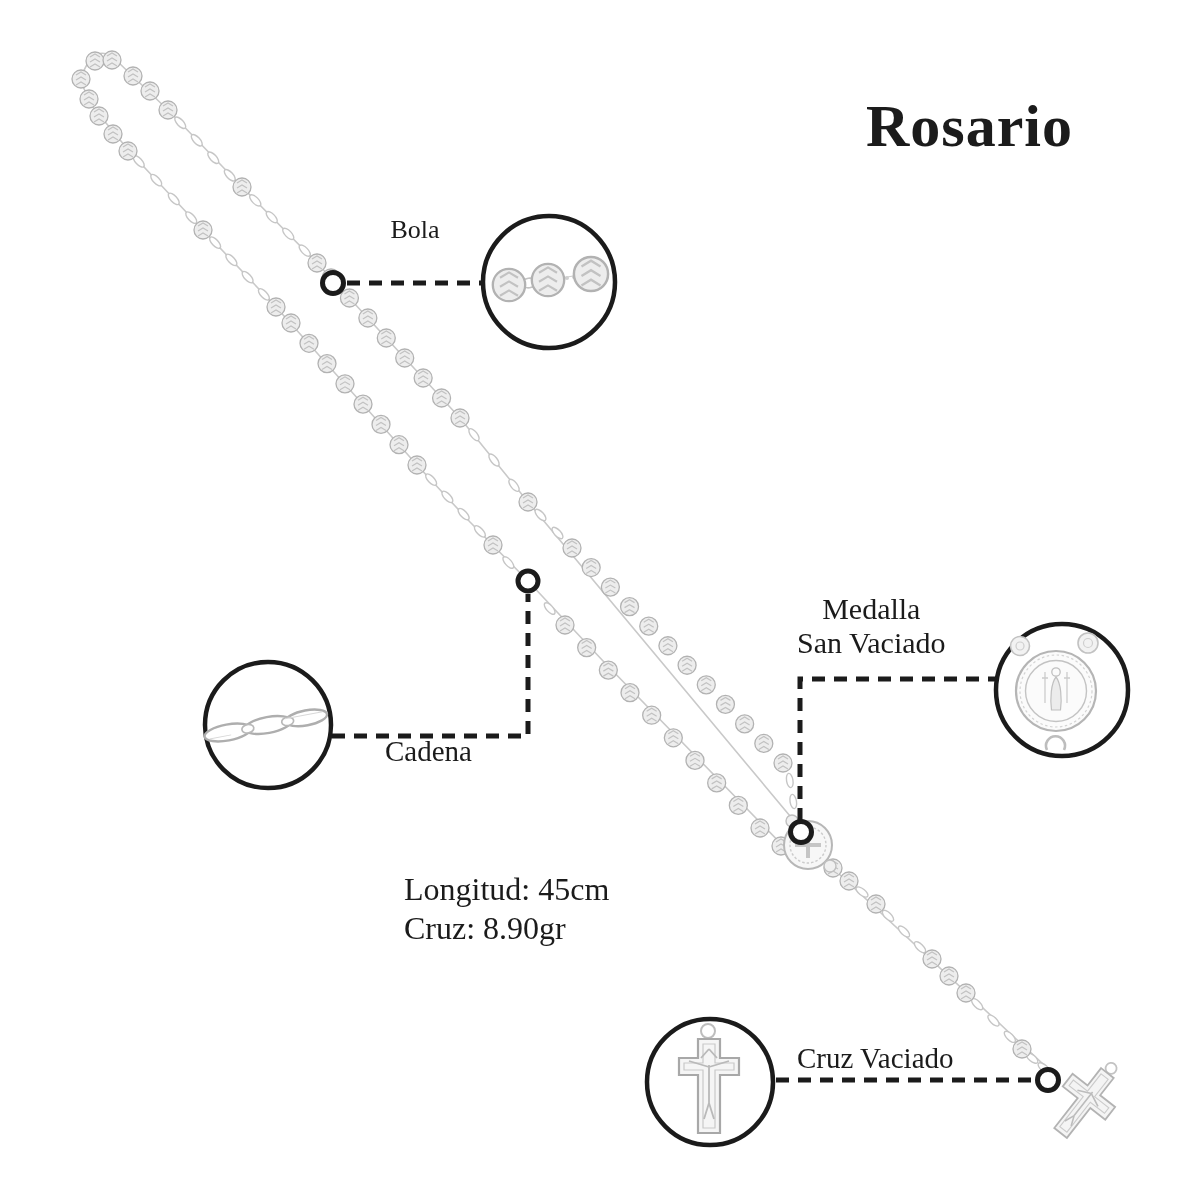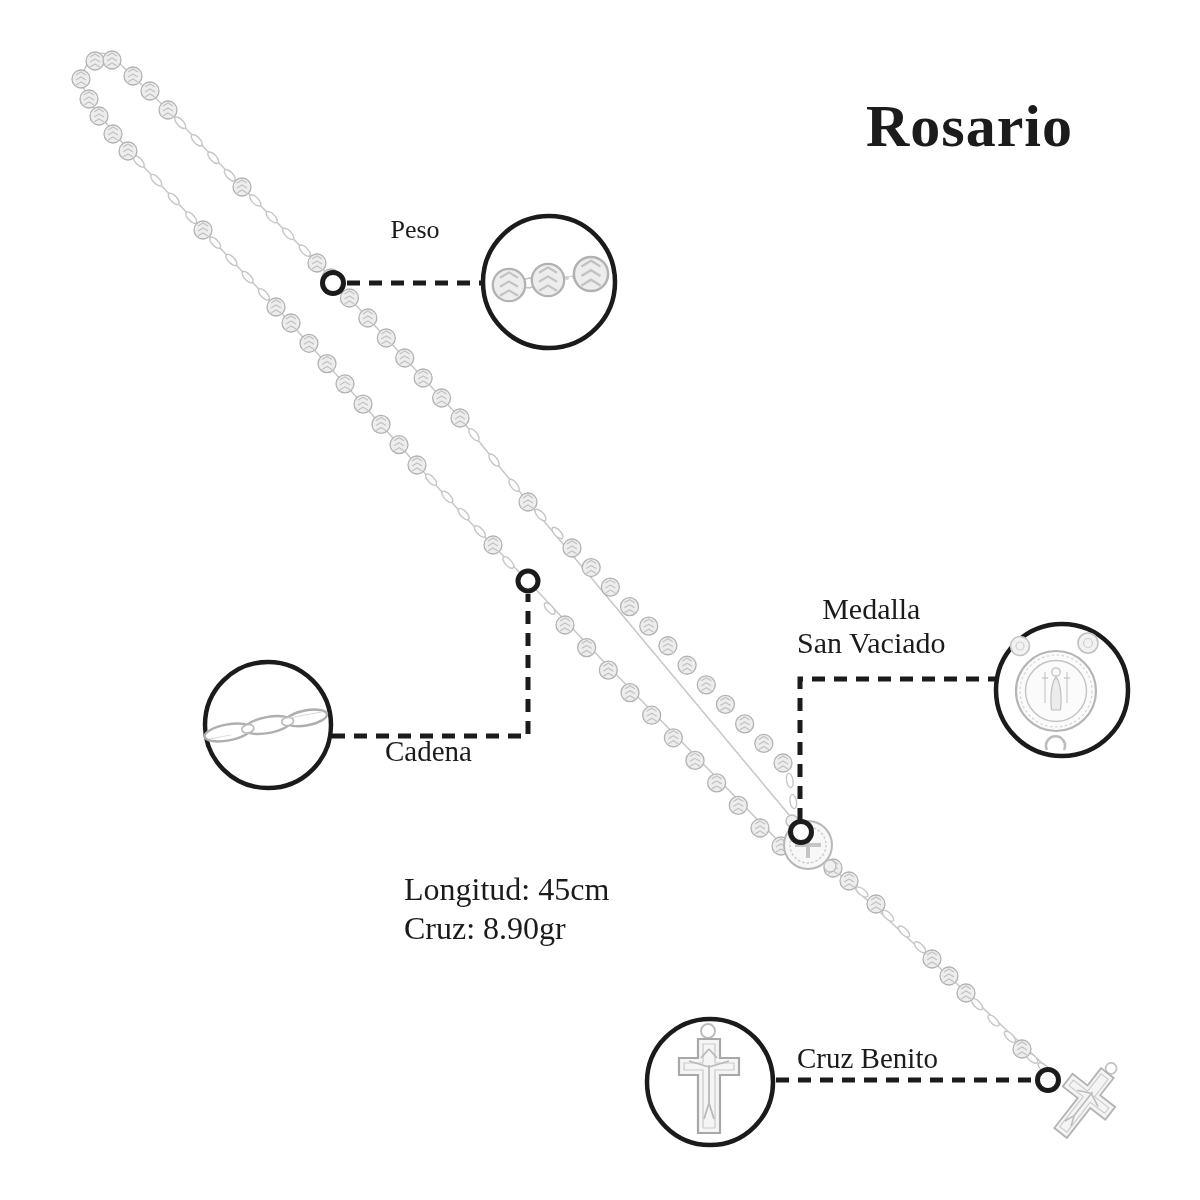--- a/index.html
+++ b/index.html
@@ -403,29 +403,29 @@
           <path d="M-6 -45 H6 V-26 H25 V-19 H6 V39 H-6 V-19 H-25 V-26 H-6 Z" fill="none" stroke="#c9c9c9" stroke-width="1.2"></path>
           <path d="M0 -40 L-8 -31 M0 -40 L8 -31 M0 -22 L-20 -28 M0 -22 L20 -28 M0 -24 V14 M0 14 L-5 30 M0 14 L5 30" fill="none" stroke="#b9b9b9" stroke-width="1.8"></path>
         </g>
       </g>
     </g>
   </svg>
 
   <div class="label" id="title">Rosario</div>
 
   <div class="label" id="bola-label">
-    <div>Peso</div>
+    <div>Bola</div>
   </div>
 
   <div class="label" id="cadena-label">Cadena</div>
 
   <div class="label" id="medalla-label">
     <div>Medalla</div>
     <div>San Vaciado</div>
   </div>
 
-  <div class="label" id="cruz-label">Cruz Benito</div>
+  <div class="label" id="cruz-label">Cruz Vaciado</div>
 
   <div class="label" id="specs">
     <div>Longitud: 45cm</div>
     <div>Cruz: 8.90gr</div>
   </div>
 </div>
 
 </body></html>

